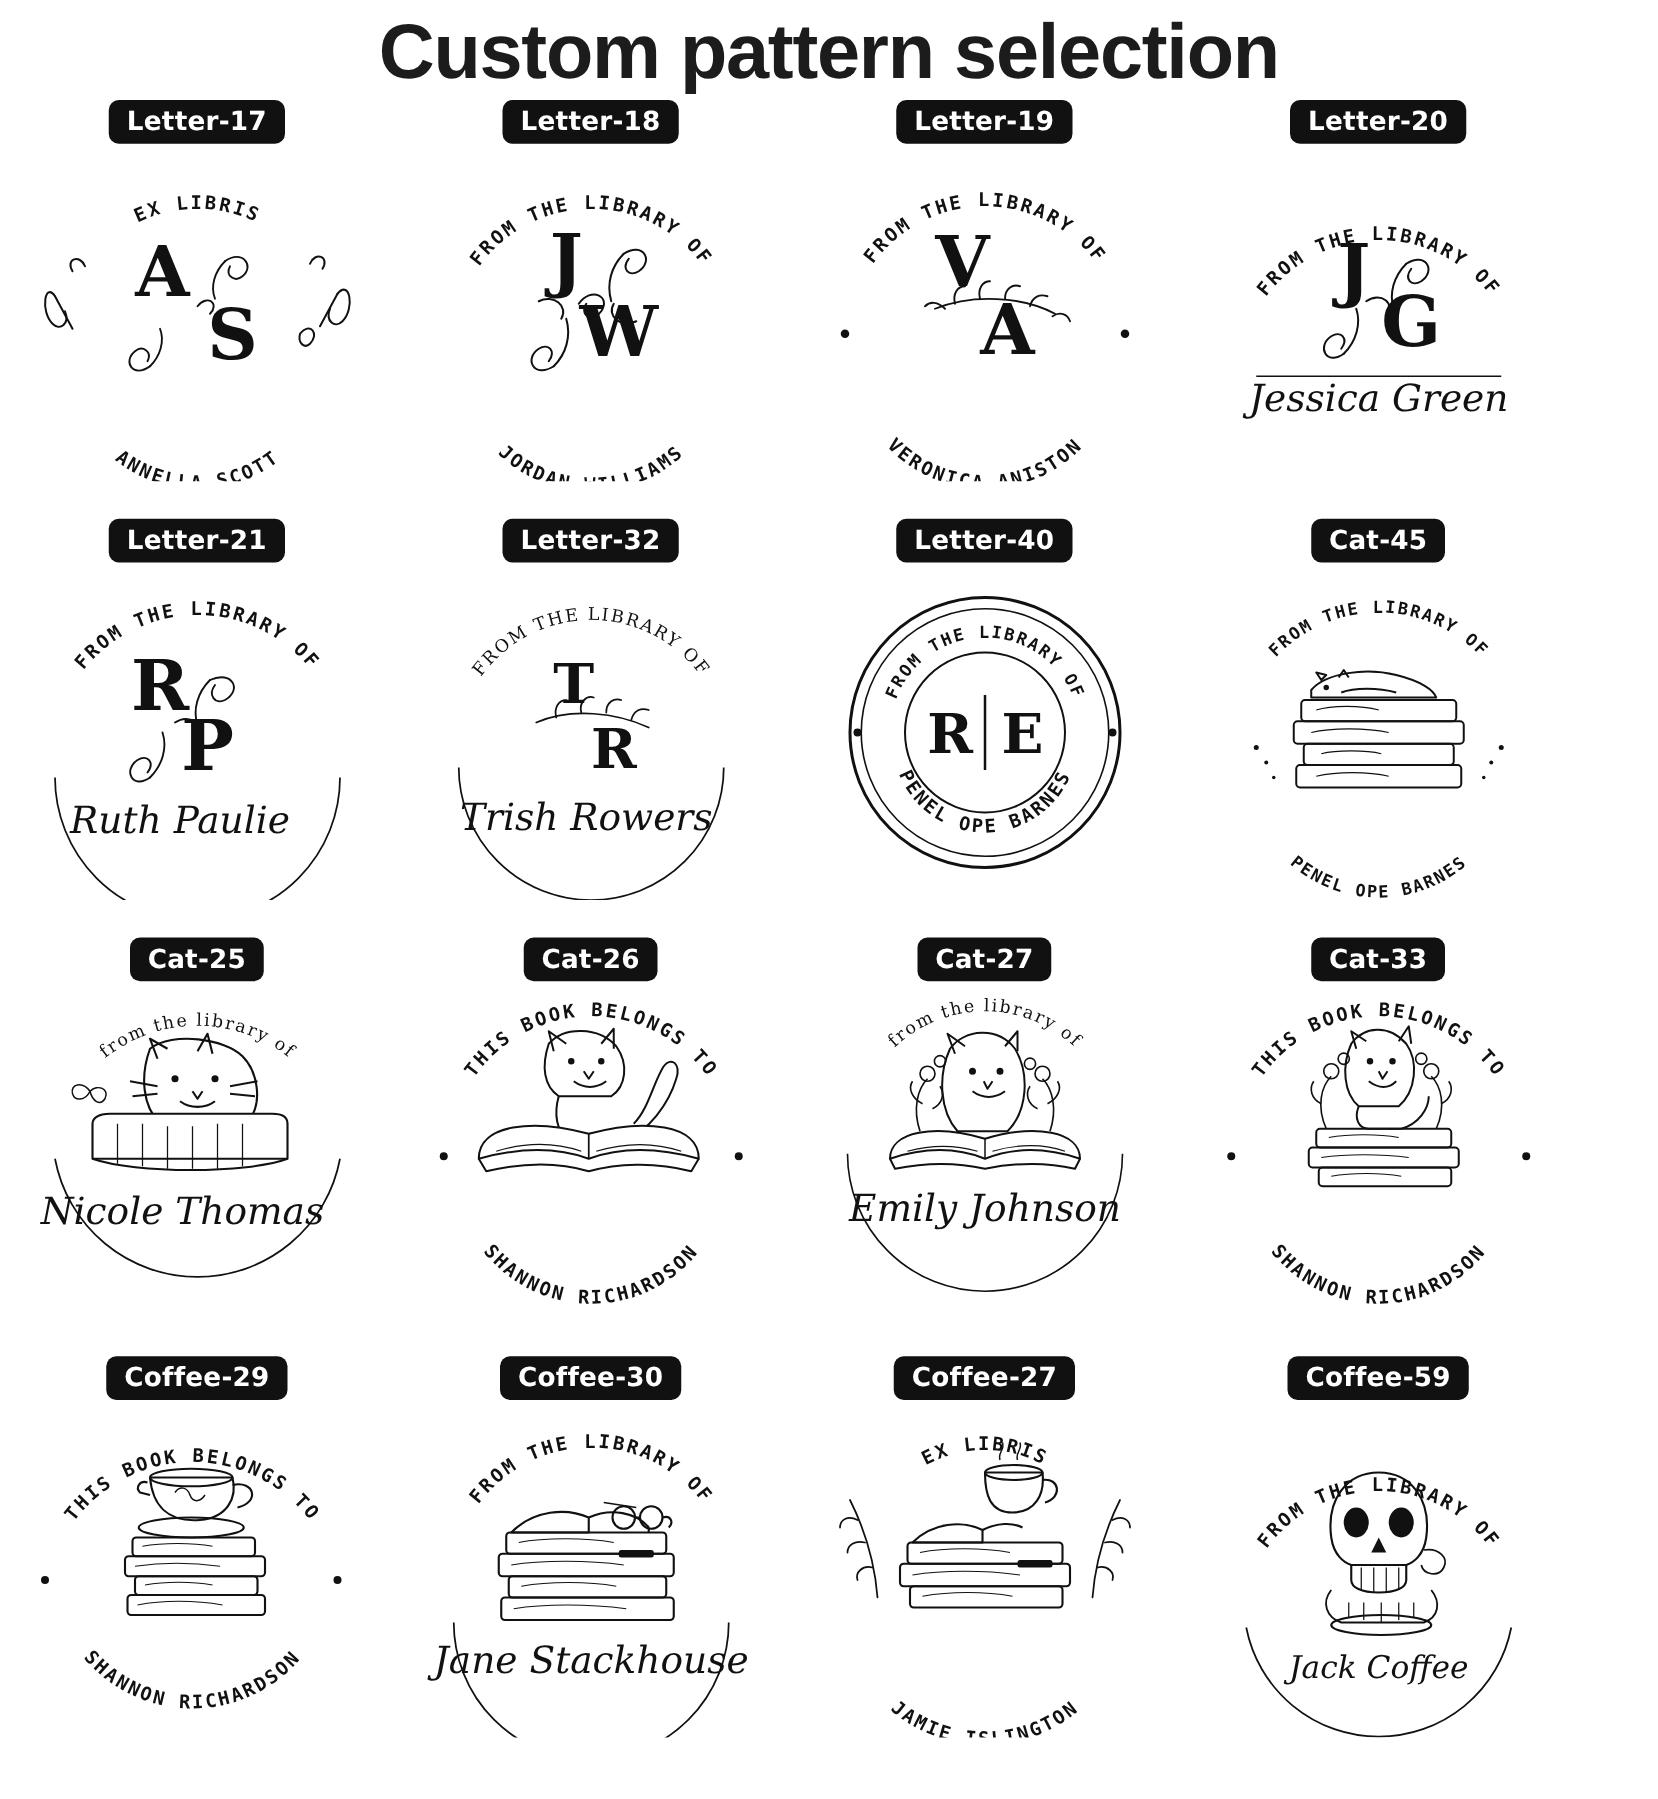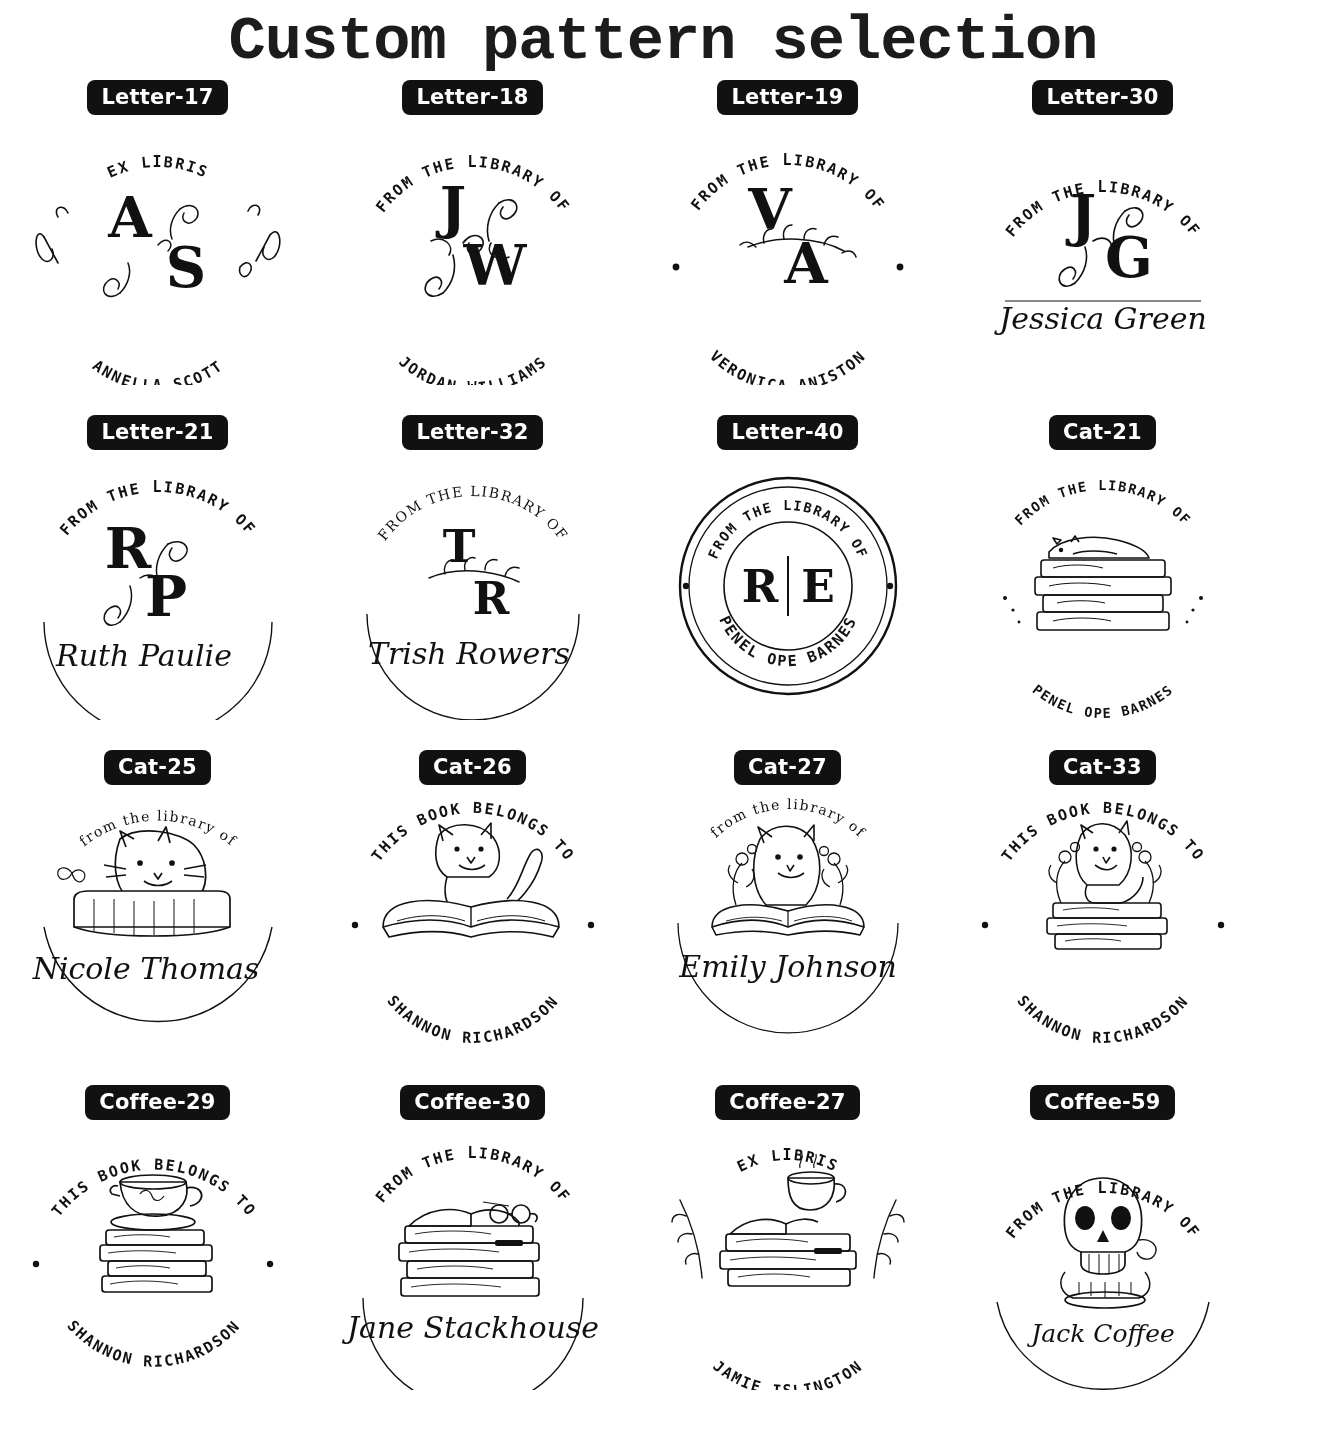--- a/index.html
+++ b/index.html
@@ -15,21 +15,21 @@
     overflow: hidden;
     position: relative;
   }
   .page-title {
     text-align: center;
     font-size: 62px;
     font-weight: bold;
     letter-spacing: -1px;
     margin: 8px 0 4px 0;
     color: #1c1c1c;
-    font-family: Liberation Mono, monospace;
+    font-family: Liberation Sans, sans-serif;
     line-height: 1.1;
   }
   .grid {
     display: grid;
     grid-template-columns: repeat(4, 1fr);
     grid-template-rows: repeat(4, 1fr);
     width: 1260px;
     height: 1340px;
   }
   .cell {
@@ -211,21 +211,21 @@
           <path d="M166 122 C166 114 172 110 178 112"></path>
           <path d="M186 128 C188 120 194 118 200 120"></path>
           <path d="M118 130 C112 124 106 124 102 128"></path>
           <path d="M204 136 C210 132 216 134 218 140"></path>
         </g>
       </svg>
     </div>
   </div>
 
   <div class="cell">
-    <div class="badge">Letter-30</div>
+    <div class="badge">Letter-20</div>
     <div class="stamp">
       <svg viewBox="0 0 300 268">
         <defs>
           <path id="p3top" d="M 40 166 A 112 112 0 0 1 260 166"></path>
         </defs>
         <text class="arc-text" text-anchor="middle">
           <textPath href="#p3top" startOffset="50%">FROM THE LIBRARY OF</textPath>
         </text>
         <g text-anchor="middle">
           <text class="mono-big" x="130" y="118">J</text>
@@ -321,21 +321,21 @@
         <g text-anchor="middle">
           <text class="mono-mid" x="122" y="150">R</text>
           <text class="mono-mid" x="180" y="150">E</text>
         </g>
         <line x1="150" y1="104" x2="150" y2="164" stroke="#111" stroke-width="2"></line>
       </svg>
     </div>
   </div>
 
   <div class="cell">
-    <div class="badge">Cat-21</div>
+    <div class="badge">Cat-45</div>
     <div class="stamp">
       <svg viewBox="0 0 300 268">
         <defs>
           <path id="p7top" d="M 38 150 A 112 112 0 0 1 262 150"></path>
           <path id="p7bot" d="M 42 158 A 108 108 0 0 0 258 158"></path>
         </defs>
         <text class="arc-text-sm" text-anchor="middle">
           <textPath href="#p7top" startOffset="50%">FROM THE LIBRARY OF</textPath>
         </text>
         <text class="arc-text-sm" text-anchor="middle">

